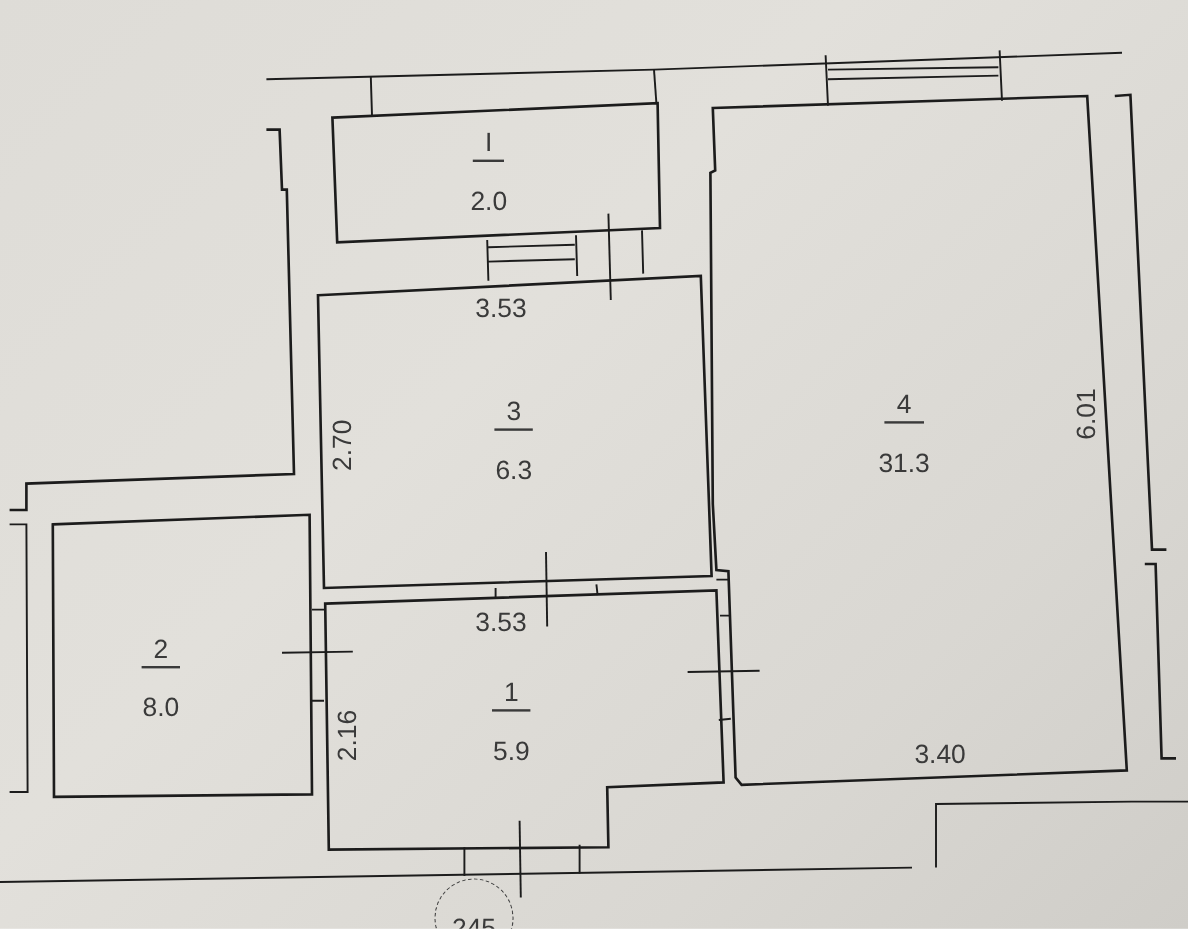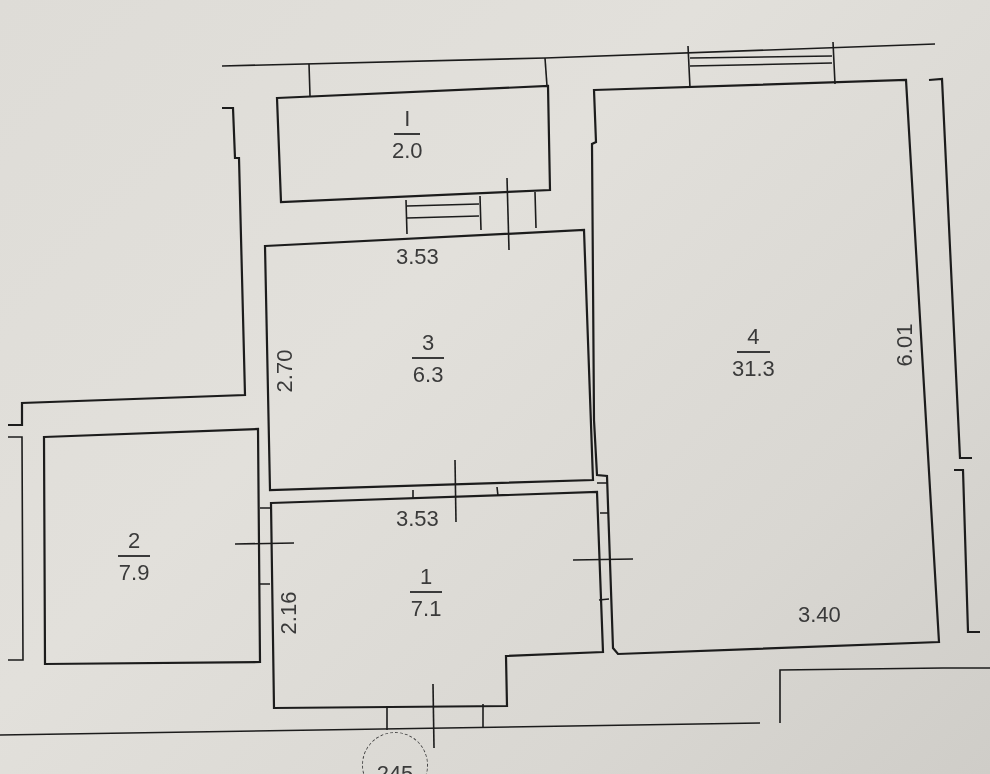--- a/index.html
+++ b/index.html
@@ -11,21 +11,21 @@
   }
   svg#plan { position: absolute; left: 0; top: 0; }
   .wall { fill: none; stroke: #1c1c1c; stroke-width: 2.2; stroke-linejoin: miter; }
   .thin { fill: none; stroke: #1c1c1c; stroke-width: 1.6; }
   .label {
     position: absolute; color: #3a3a3a; text-align: center;
     font-size: 22px; line-height: 1; white-space: nowrap;
   }
   .frac { display: inline-flex; flex-direction: column; align-items: center; }
   .frac .num { padding: 0 10px 3px 10px; border-bottom: 2px solid #3a3a3a; }
-  .frac .den { padding-top: 5px; }
+  .frac .den { padding-top: 22px; }
   .dim { position: absolute; color: #3a3a3a; font-size: 22px; line-height: 1; white-space: nowrap; }
   .rot { transform-origin: center center; transform: rotate(-90deg); }
   .marker {
     position: absolute; left: 362px; top: 732px; width: 66px; height: 66px;
     border: 1.5px dashed #444; border-radius: 50%;
     display: flex; justify-content: center; padding-top: 28px; box-sizing: border-box;
     color: #3a3a3a; font-size: 22px;
   }
 </style>
 </head>
@@ -87,32 +87,32 @@
 </div>
 <div class="label" style="left:732px; top:326px;">
   <span class="frac">
       <span class="num">4</span>
       <span class="den">31.3</span>
     </span>
 </div>
 <div class="label" style="left:118px; top:530px;">
   <span class="frac">
       <span class="num">2</span>
-      <span class="den">7.9</span>
+      <span class="den">8.0</span>
     </span>
 </div>
 <div class="label" style="left:410px; top:566px;">
   <span class="frac">
       <span class="num">1</span>
-      <span class="den">7.1</span>
+      <span class="den">5.9</span>
     </span>
 </div>
 
 <div class="dim" style="left:396px; top:246px;">3.53</div>
 <div class="dim rot" style="left:264px; top:360px;">2.70</div>
 <div class="dim" style="left:396px; top:508px;">3.53</div>
 <div class="dim rot" style="left:268px; top:602px;">2.16</div>
-<div class="dim" style="left:762px; top:604px;margin-left:36px;">3.40</div>
+<div class="dim" style="left:762px; top:618px;">3.40</div>
 <div class="dim rot" style="left:884px; top:334px;">6.01</div>
 
 <div class="marker">
   <span>245</span>
 </div>
 
 </body></html>

